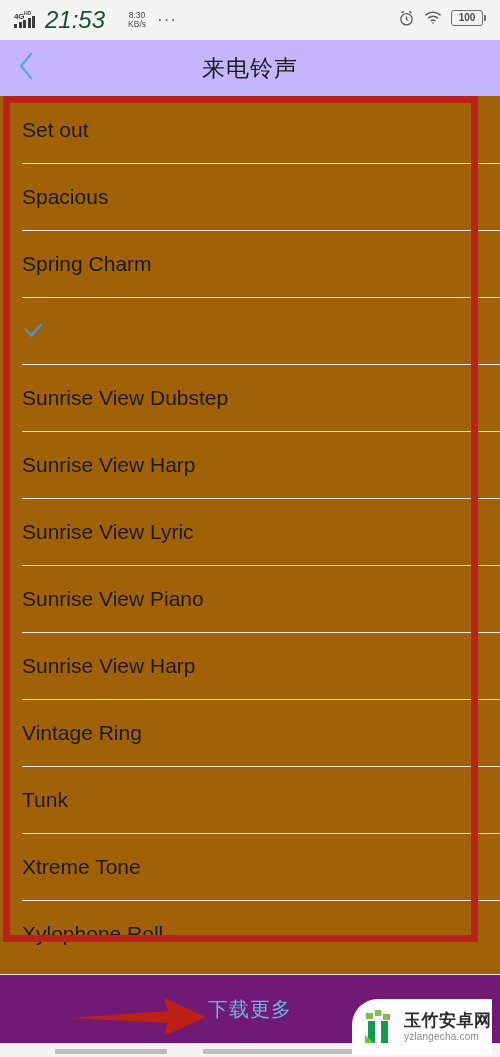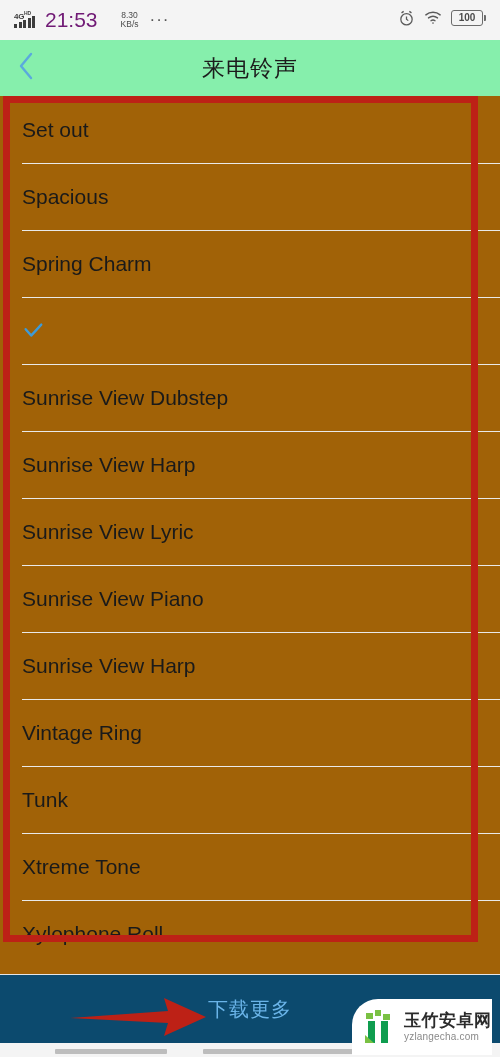--- a/index.html
+++ b/index.html
@@ -59,23 +59,24 @@
     width: 3px;
     background: #3c3c3c;
   }
   .sig-bars i:nth-child(1){ height: 4px; }
   .sig-bars i:nth-child(2){ height: 6px; }
   .sig-bars i:nth-child(3){ height: 8px; }
   .sig-bars i:nth-child(4){ height: 10px; }
   .sig-bars i:nth-child(5){ height: 12px; }
 
   .clock {
-    font-size: 21px;
-    color: #701a75;
+    font-size: 24px;
+    color: #14532d;
     letter-spacing: 0px;
+    font-style: italic;
   }
   .netspeed {
     font-size: 8.5px;
     color: #4a4a4a;
     line-height: 9px;
     text-align: center;
     margin-left: 16px;
   }
   .dots {
     font-size: 17px;
@@ -114,21 +115,21 @@
     width: 2px;
     height: 6px;
     background: #6b6b6b;
     border-radius: 0 1px 1px 0;
     margin-left: 1px;
   }
 
   
   .title-bar {
     height: 56px;
-    background: #86efac;
+    background: #c4b5fd;
     display: flex;
     align-items: center;
     position: relative;
   }
   .back-btn {
     width: 52px;
     display: flex;
     align-items: center;
     justify-content: center;
     cursor: pointer;
@@ -177,21 +178,21 @@
     height: 22px;
     flex: none;
   }
 
   
   .footer {
     position: absolute;
     left: 0; right: 0;
     top: 974px;
     height: 69px;
-    background: #0c4a6e;
+    background: #701a75;
     border-top: 1px solid #e6e6e6;
     display: flex;
     align-items: center;
     justify-content: center;
   }
   .download-more {
     font-size: 20px;
     color: #6ab4e8;
     letter-spacing: 1px;
     cursor: pointer;

